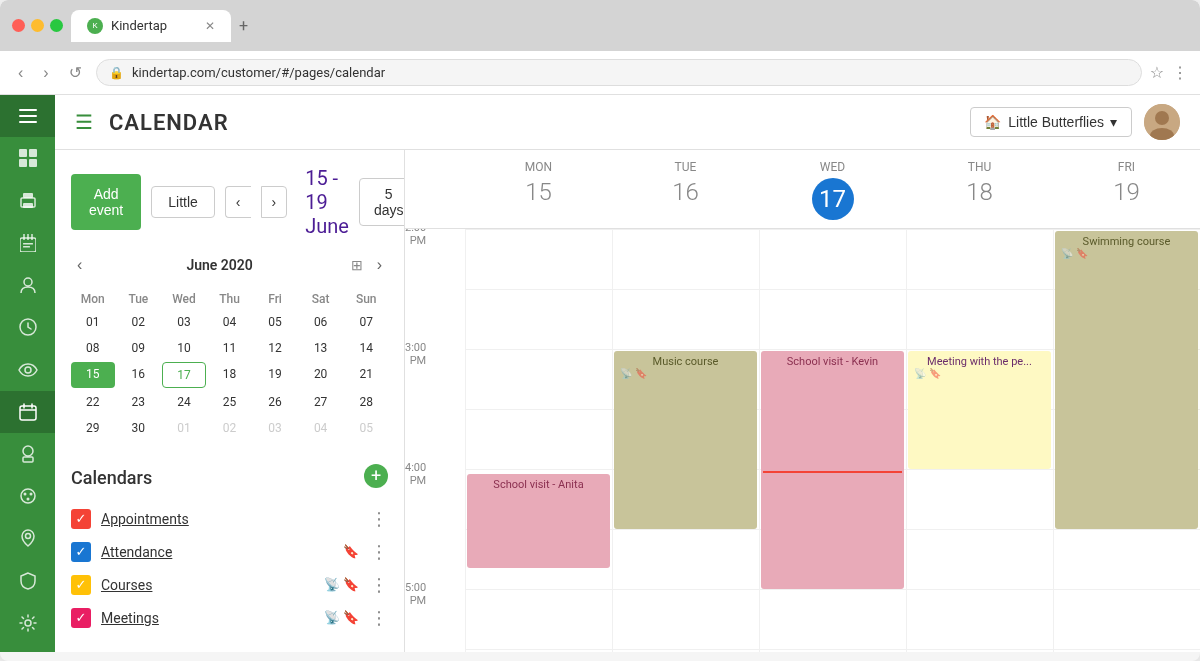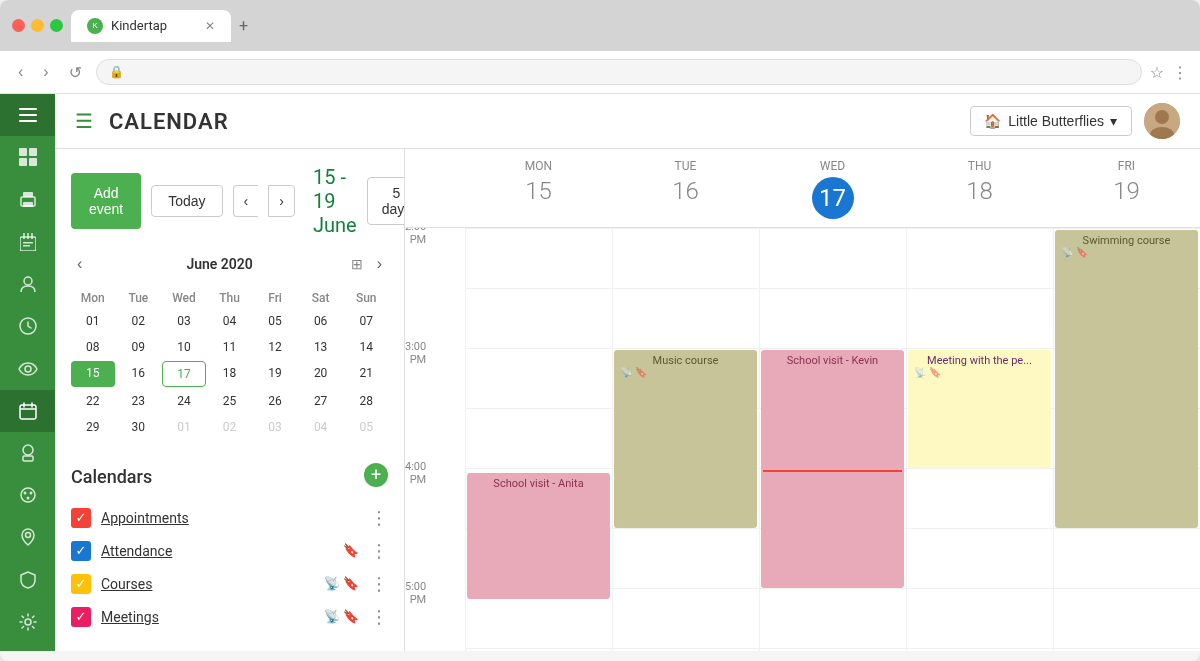--- a/index.html
+++ b/index.html
@@ -37,21 +37,21 @@
     .hamburger { color: #388e3c; font-size: 20px; cursor: pointer; margin-right: 16px; }
     .page-title { font-size: 22px; font-weight: 600; color: #333; letter-spacing: 1px; flex: 1; }
     .header-right { display: flex; align-items: center; gap: 12px; }
     .nursery-btn { border: 1px solid #ccc; border-radius: 4px; padding: 6px 14px; font-size: 14px; color: #333; cursor: pointer; display: flex; align-items: center; gap: 6px; background: white; }
     .avatar { width: 36px; height: 36px; border-radius: 50%; background: #c8a882; overflow: hidden; display: flex; align-items: center; justify-content: center; }
     .add-event-btn { background: #4CAF50; color: white; border: none; border-radius: 4px; padding: 12px 18px; font-size: 14px; font-weight: 500; cursor: pointer; }
     .today-btn { background: white; border: 1px solid #ccc; border-radius: 4px; padding: 7px 16px; font-size: 14px; cursor: pointer; color: #333; }
     .nav-arrow { background: white; border: 1px solid #ccc; padding: 7px 10px; font-size: 14px; cursor: pointer; color: #333; }
     .nav-arrow.left { border-radius: 4px 0 0 4px; border-right: none; }
     .nav-arrow.right { border-radius: 0 4px 4px 0; }
-    .date-range { font-size: 20px; color: #15803d; margin-left: 8px; font-weight: 400; }
+    .date-range { font-size: 20px; color: #4c1d95; margin-left: 8px; font-weight: 400; }
     .view-selector { margin-left: auto; border: 1px solid #ccc; border-radius: 4px; padding: 7px 14px; font-size: 14px; cursor: pointer; color: #333; background: white; display: flex; align-items: center; gap: 6px; }
 
     
     .calendar-body { display: flex; flex: 1; overflow: hidden; }
 
     
     .mini-panel { width: 350px; border-right: 1px solid #e0e0e0; overflow-y: auto; flex-shrink: 0; padding: 16px; }
 
     
     .mini-cal { margin-bottom: 24px; }
@@ -120,20 +120,21 @@
         </div>
         <div class="new-tab">+</div>
       </div>
     </div>
     <div class="browser-toolbar">
       <button class="nav-btn">‹</button>
       <button class="nav-btn">›</button>
       <button class="nav-btn">↺</button>
       <div class="address-bar">
         <span class="address-lock">🔒</span>
+        <span>kindertap.com/customer/#/pages/calendar</span>
       </div>
       <span class="bookmark-icon">☆</span>
       <span class="menu-icon">⋮</span>
     </div>
   </div>
 
   <div class="app">
 
     <div class="sidebar-icons">
       <div class="sidebar-icon-btn" style="background:rgba(0,0,0,0.2);">
@@ -246,21 +247,21 @@
       </div>
 
       <div class="calendar-body">
 
         <div class="mini-panel">
 
           <div class="mini-cal">
 
             <div style="display:flex; align-items:center; gap:10px; margin-bottom:16px;">
               <button class="add-event-btn">Add event</button>
-              <button class="today-btn">Today</button>
+              <button class="today-btn">Little</button>
               <button class="nav-arrow left">‹</button>
               <button class="nav-arrow right">›</button>
               <span class="date-range">15 - 19 June</span>
               <button class="view-selector">
                 <span>5 days</span>
 
               </button>
             </div>
 
             <div class="mini-cal-header">
@@ -436,21 +437,21 @@
                 <div class="cal-cell"></div>
                 <div class="cal-cell"></div>
                 <div class="cal-cell"></div>
                 <div class="cal-cell"></div>
               </div>
 
             <div style="position:absolute; top:0; left:60px; right:0; bottom:0; display:grid; grid-template-columns: repeat(5, 1fr); pointer-events:none;">
 
               <div style="position:relative;">
 
-                <div class="event-block event-pink" style="top:245px; height:126px; pointer-events:all;">
+                <div class="event-block event-pink" style="top:245px; height:94px; pointer-events:all;">
                   <div class="event-title">School visit - Anita</div>
                 </div>
               </div>
 
               <div style="position:relative;">
 
                 <div class="event-block event-olive" style="top:122px; height:178px; pointer-events:all;">
                   <div class="event-title">Music course</div>
                   <div class="event-icons">📡 🔖</div>
                 </div>

